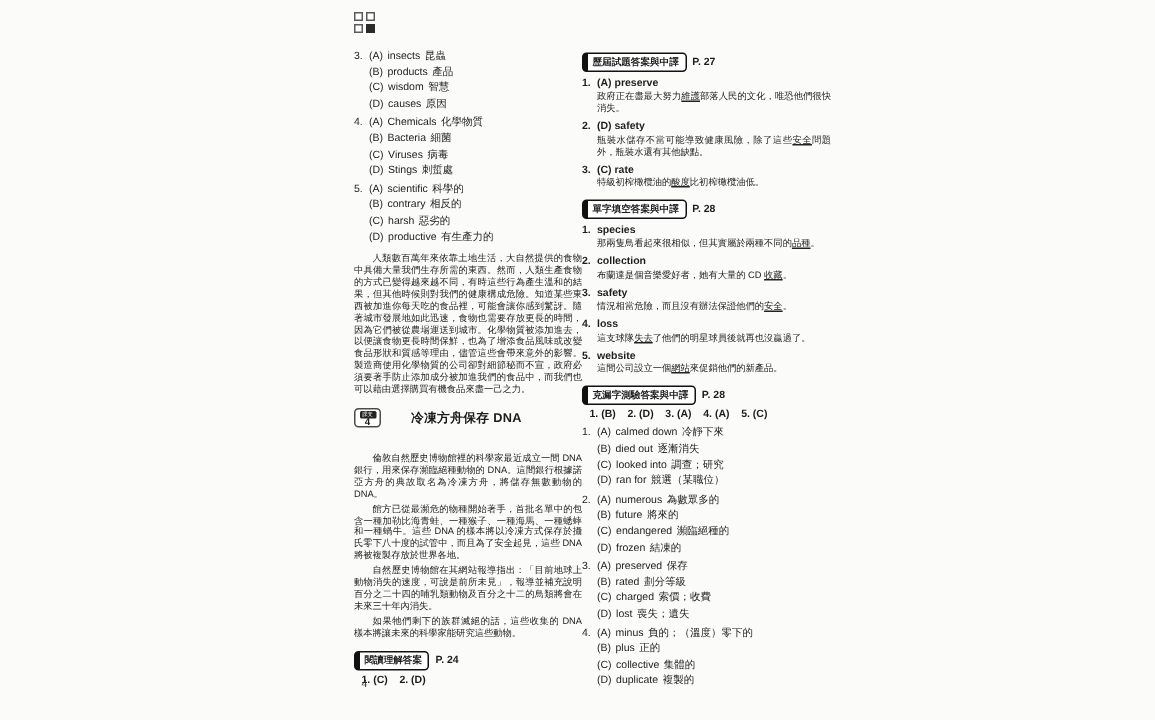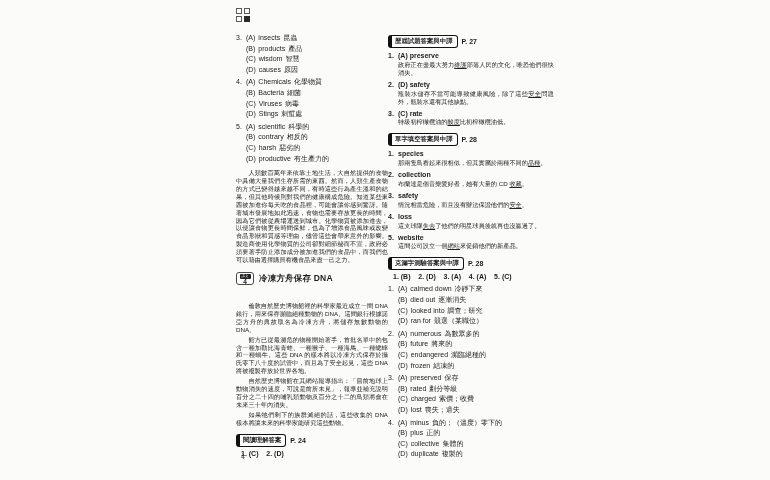--- a/index.html
+++ b/index.html
@@ -23,21 +23,21 @@
   .vrow { display:flex; font-size:7px; line-height:10.6px; white-space:nowrap; }
   .inum { flex:0 0 10px; }
   .olabel { margin-right:3px; }
   .oen { margin-right:3px; }
 
   
   .para { font-size:6.2px; line-height:7.9px; text-align:justify; text-indent:2em; color:#222; margin-bottom:2px; }
   .intro { margin-top:5px; }
 
   
-  .lesson { display:flex; align-items:center; gap:5px; margin:8px 0 17px; }
+  .lesson { display:flex; align-items:center; gap:20px; margin:8px 0 17px; }
   .badge { width:18px; height:13px; border:1px solid #4a4a4a; border-radius:3px; background:#fff;
            display:flex; flex-direction:column; align-items:center; flex:0 0 auto; }
   .badge .bt { background:#222; color:#fff; font-size:3.5px; line-height:4.8px; padding:0 2px; border-radius:1px; margin-top:1px; }
   .badge .bn { font-size:6.5px; font-weight:bold; line-height:6.5px; }
   .lesson h2 { font-size:8.5px; font-weight:bold; letter-spacing:.2px; }
 
   
   .tagrow { display:flex; align-items:center; gap:4px; margin:7px 0 3px; }
   .tag { border:1px solid #111; border-left:4px solid #111; border-radius:3px;
          padding:1px 4px 1px 3px; font-size:6.4px; font-weight:bold; background:#fff; white-space:nowrap; }

